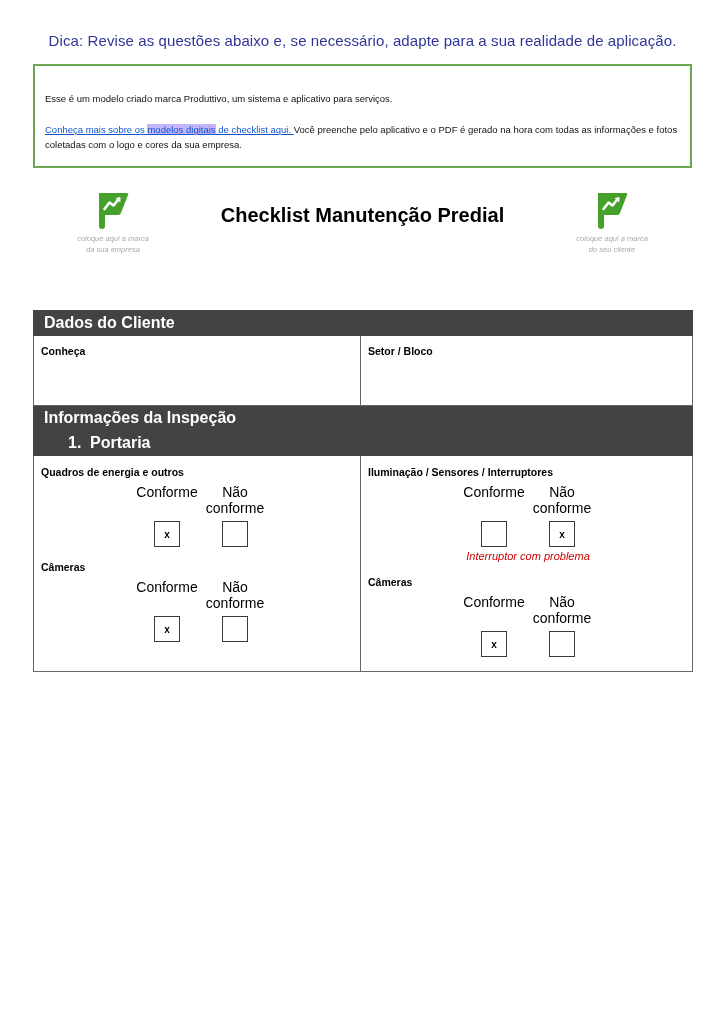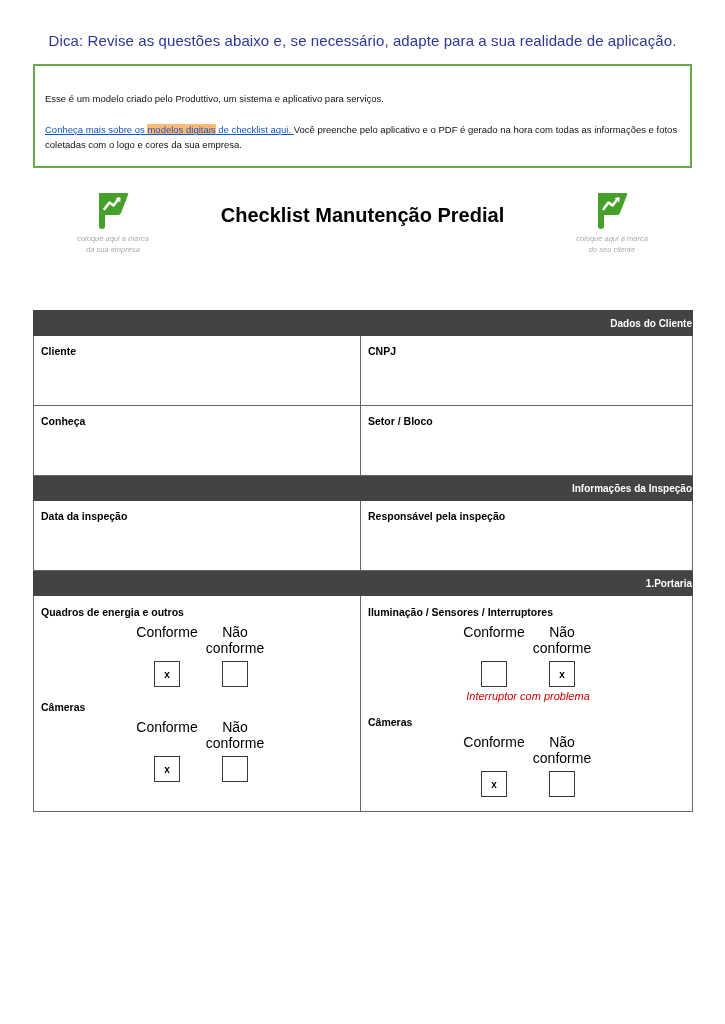--- a/index.html
+++ b/index.html
@@ -44,21 +44,21 @@
     color: #111111;
     line-height: 1.5;
   }
   .info-p1 { margin: 0 0 17px 0; }
   .info-p2 { margin: 0; }
   .link {
     color: #1155cc;
     text-decoration: underline;
   }
   .hl {
-    background: #fdba74;
+    background: #c4b5fd;
     color: #1155cc;
   }
 
   
   .brand-row {
     position: absolute;
     top: 190px;
     left: 0;
     width: 725px;
     height: 90px;
@@ -104,27 +104,26 @@
     table-layout: fixed;
   }
   .doc-table td {
     border: 1px solid #666666;
     vertical-align: top;
     padding: 0;
   }
   .band {
     background: #434343;
     color: #ffffff;
-    font-size: 10px;
+    font-size: 16px;
     font-weight: bold;
     height: 24px;
     padding: 0 0 0 10px !important;
     vertical-align: middle !important;
     border-color: #434343 !important;
-    text-align: right;
   }
   .band.numbered { padding-left: 34px !important; }
   .band .num { display: inline-block; width: 22px; }
 
   .field-cell {
     height: 60px;
     padding: 9px 0 0 7px !important;
   }
   .field-label {
     font-size: 10.5px;
@@ -180,21 +179,21 @@
   }
   .spacer-cell { height: 192px; }
 </style>
 </head>
 <body>
 
 <div class="tip-line">Dica: Revise as questões abaixo e, se necessário, adapte para a sua realidade de aplicação.</div>
 
 <div class="info-box">
   <div class="info-inner">
-    <p class="info-p1">Esse é um modelo criado pelo Produttivo, um sistema e aplicativo para serviços.</p>
+    <p class="info-p1">Esse é um modelo criado marca Produttivo, um sistema e aplicativo para serviços.</p>
     <p class="info-p2"><a class="link" href="#"><span>Conheça mais sobre os </span><span class="hl">modelos digitais</span><span> de checklist aqui. </span></a><span>Você preenche pelo aplicativo e o PDF é gerado na hora com todas as informações e fotos coletadas com o logo e cores da sua empresa.</span></p>
   </div>
 </div>
 
 <div class="brand-row">
 
   <div class="logo-block left">
     <svg class="logo-mark" viewBox="0 0 34 40">
       <path d="M3 3 H31 Q33 3 32 5 L25 23 Q24.3 25 22 25 H9 V36 Q9 39 6 39 Q3 39 3 36 Z" fill="#46a12b"></path>
       <path d="M8.5 19 L13.5 12.5 L17.5 15.5 L23 8.5" stroke="#ffffff" stroke-width="2.6" fill="none" stroke-linecap="round" stroke-linejoin="round"></path>
@@ -226,50 +225,34 @@
   <colgroup>
       <col style="width:327px">
       <col style="width:332px">
     </colgroup>
   <tbody>
 
     <tr>
       <td class="band" colspan="2">Dados do Cliente</td>
     </tr>
 
-    <tr>
-      <td class="field-cell">
-        <div class="field-label">Cliente</div>
-      </td>
-      <td class="field-cell">
-        <div class="field-label">CNPJ</div>
-      </td>
-    </tr>
 
     <tr>
       <td class="field-cell">
         <div class="field-label">Conheça</div>
       </td>
       <td class="field-cell">
         <div class="field-label">Setor / Bloco</div>
       </td>
     </tr>
 
     <tr>
       <td class="band" colspan="2">Informações da Inspeção</td>
     </tr>
 
-    <tr>
-      <td class="field-cell">
-        <div class="field-label">Data da inspeção</div>
-      </td>
-      <td class="field-cell">
-        <div class="field-label">Responsável pela inspeção</div>
-      </td>
-    </tr>
 
     <tr>
       <td class="band numbered" colspan="2">
         <span class="num">1.</span><span>Portaria</span>
       </td>
     </tr>
 
     <tr>
 
       <td class="q-cell spacer-cell">

